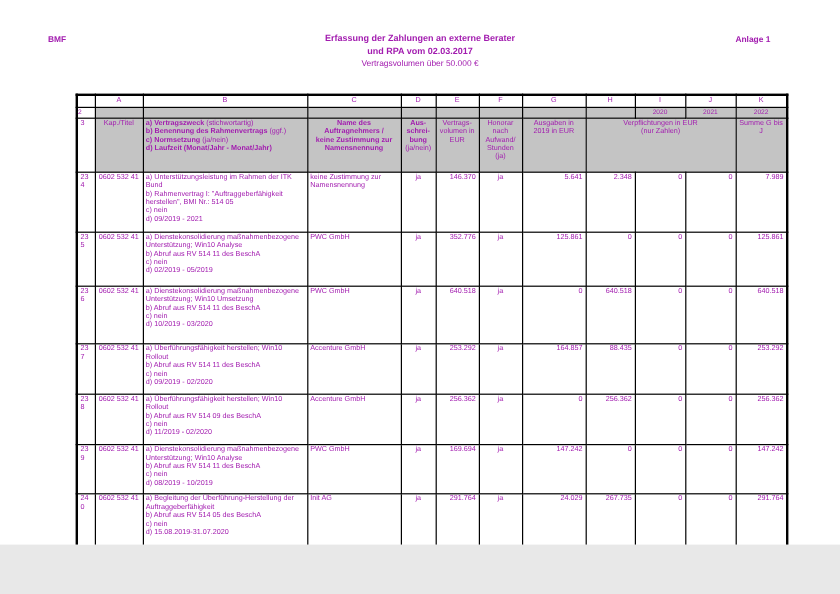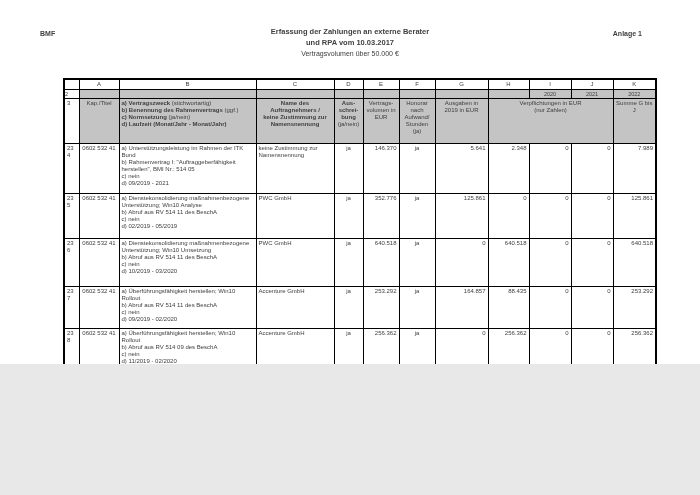--- a/index.html
+++ b/index.html
@@ -1,18 +1,18 @@
 <!DOCTYPE html>
 <html lang="de"><head>
 <meta charset="utf-8">
 <style>
   html,body{margin:0;padding:0;background:#e8e8e8;}
   .page{
-    position:relative;width:700px;height:364px;background:#ffffff;
-    font-family:"Liberation Sans","DejaVu Sans",sans-serif;color:#404040;
+    position:relative;width:700px;height:454px;background:#ffffff;
+    font-family:"Liberation Sans","DejaVu Sans",sans-serif;color:#a21caf;
     overflow:hidden;margin:0 auto;
   }
   
   .org{position:absolute;left:40px;top:30px;font-size:7px;font-weight:bold;}
   .annex{position:absolute;right:58px;top:30px;font-size:7px;font-weight:bold;}
   .titles{position:absolute;left:0;top:26px;width:100%;text-align:center;}
   .titles .t{font-size:7.5px;font-weight:bold;line-height:11px;}
   .titles .sub{font-size:7px;font-weight:normal;line-height:11px;}
   
   table.doc{
@@ -36,21 +36,21 @@
 </style>
 </head>
 <body>
 
 <div class="page">
 
   <div class="org">BMF</div>
   <div class="annex">Anlage 1</div>
   <div class="titles">
     <div class="t">Erfassung der Zahlungen an externe Berater</div>
-    <div class="t">und RPA vom 10.03.2017</div>
+    <div class="t">und RPA vom 02.03.2017</div>
     <div class="sub">Vertragsvolumen über 50.000 €</div>
   </div>
 
   <table class="doc">
     <colgroup>
       <col style="width:15px">
         <col style="width:40px">
         <col style="width:137px">
         <col style="width:78px">
       <col style="width:29px">

